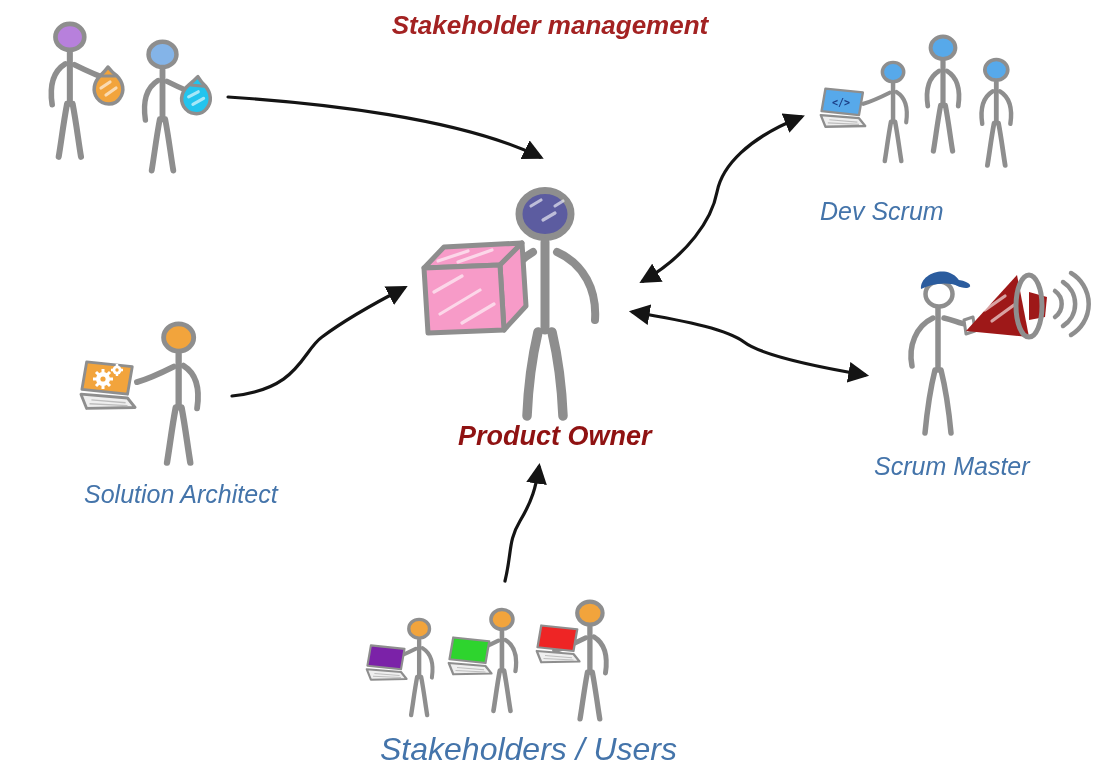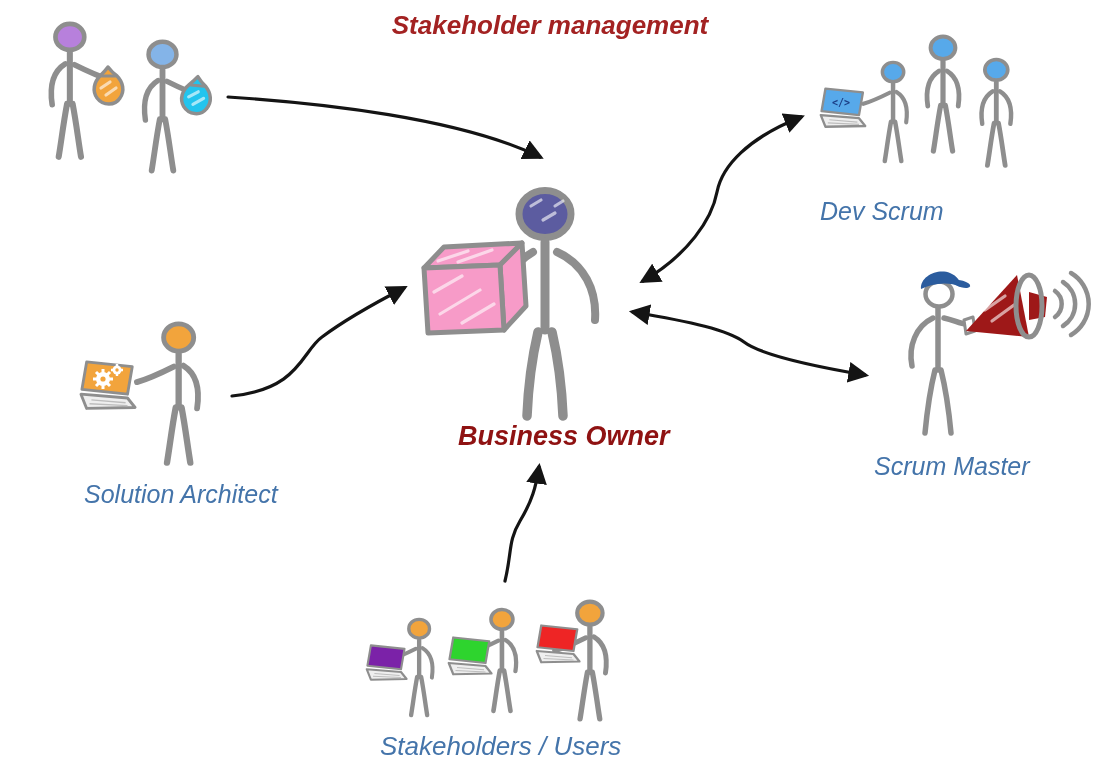--- a/index.html
+++ b/index.html
@@ -162,15 +162,15 @@
         <polygon points="424,268 500,265 504,330 428,333" fill="var(--po-box-pink,#F79BC8)" class="outl" stroke-width="5"></polygon>
         <path d="M438,261 l30,-10 M458,262 l34,-12 M434,292 l28,-16 M440,314 l40,-24 M462,323 l32,-19" class="wmark"></path>
       </g>
     </g>
   </svg>
 
   <div class="title">Stakeholder management</div>
   <div class="lbl" style="left:820px;top:197px;">Dev Scrum</div>
   <div class="lbl" style="left:68px;top:480px;margin-left:16px;">Solution Architect</div>
   <div class="lbl" style="left:874px;top:452px;">Scrum Master</div>
-  <div class="lbl" style="left:380px;top:731px;font-size:26px;">Stakeholders / Users</div>
-  <div class="lbl-po" style="left:458px;top:421px;">Business Owner</div>
+  <div class="lbl" style="left:380px;top:731px;font-size:32px;">Stakeholders / Users</div>
+  <div class="lbl-po" style="left:458px;top:421px;">Product Owner</div>
 </div>
 
 </body></html>

